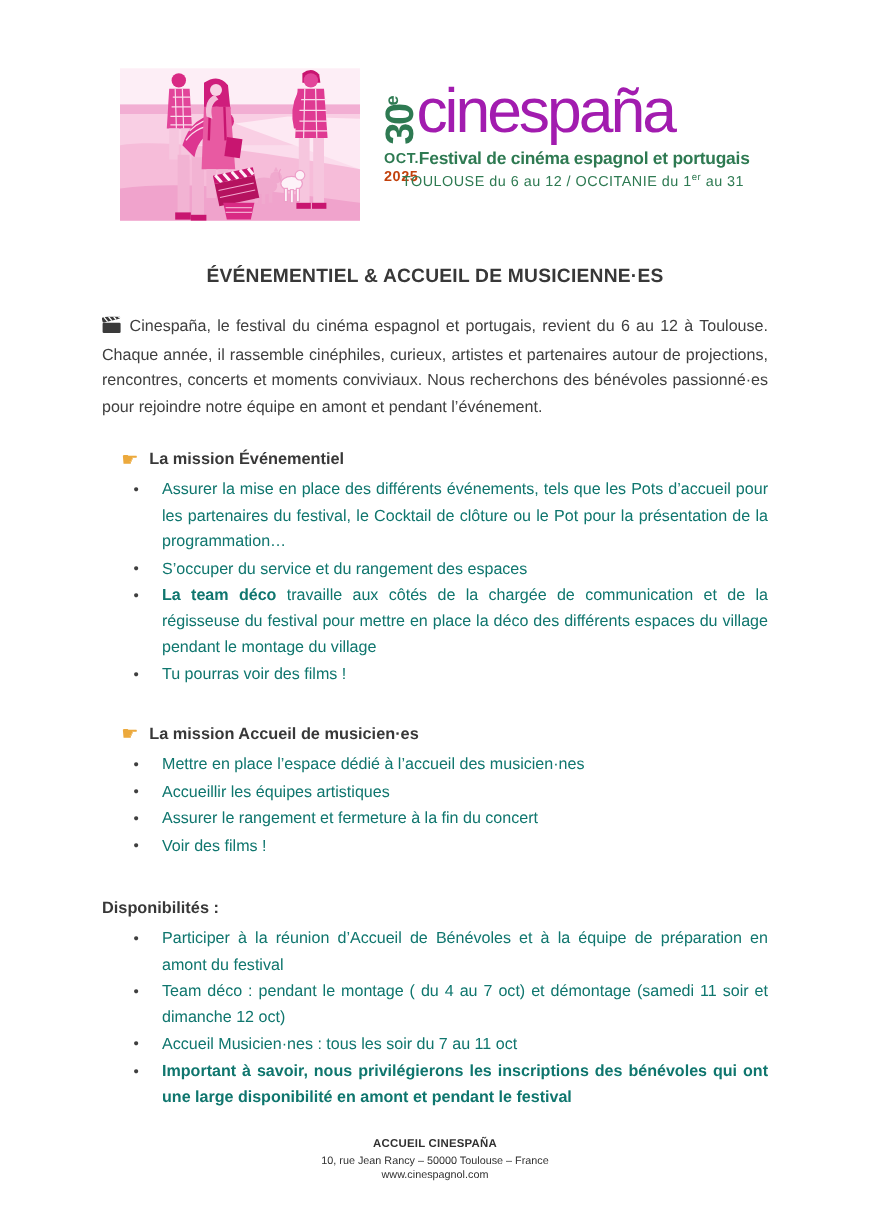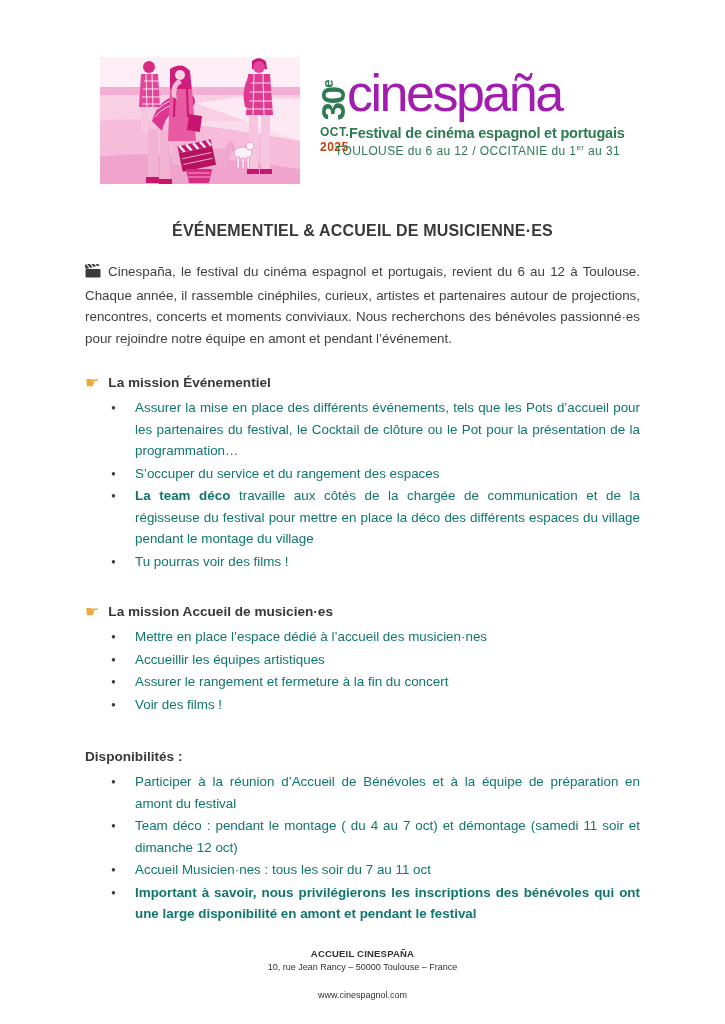--- a/index.html
+++ b/index.html
@@ -37,41 +37,41 @@
   .content { padding:0 85px; }
   h1.doc-title {
     margin:38px 0 0; text-align:center; font-size:16px; font-weight:700;
     color:#383838; letter-spacing:0.2px;
   }
   p.intro {
     margin:21px 0 0; text-align:justify; font-size:13.4px; line-height:21.5px; color:#3f3f3f;
   }
   .clap { display:inline-block; vertical-align:-2px; margin-right:7px; }
   h2.mission {
-    margin:24px 0 0; font-size:13.6px; font-weight:700; color:#383838; line-height:20px;
+    margin:24px 16px 0; font-size:13.6px; font-weight:700; color:#383838; line-height:20px;
   }
   .finger {
     font-family:"DejaVu Sans", sans-serif; color:#eca93c; font-size:16px;
     margin-right:9px; vertical-align:-1px;
   }
   h2.dispo { margin:32px 0 0; font-size:13.6px; font-weight:700; color:#383838; line-height:20px; }
   ul.blist { margin:4px 0 0; padding:0 0 0 50px; list-style:none; }
   ul.blist li {
     position:relative; font-size:13.4px; line-height:21.5px; text-align:justify;
     color:#0f766e; margin:0 0 1px;
   }
   ul.blist li::before {
     content:"\25CF"; position:absolute; left:-24px; top:0; font-size:8px; color:#3f3f3f;
   }
   .b { font-weight:700; }
   
   .footer { position:absolute; left:0; right:0; top:948px; text-align:center; color:#303030; }
   .f-name { font-size:9.5px; font-weight:700; letter-spacing:0.2px; }
   .f-addr { font-size:9px; margin-top:3px; }
-  .f-site { font-size:9px; margin-top:18px; }
+  .f-site { font-size:9px; margin-top:2px; }
 </style>
 </head>
 <body>
 
 <div class="page">
 
   <header class="header">
     <div class="photo">
       <svg viewBox="0 0 200 127" width="200" height="127" preserveAspectRatio="none">
 

